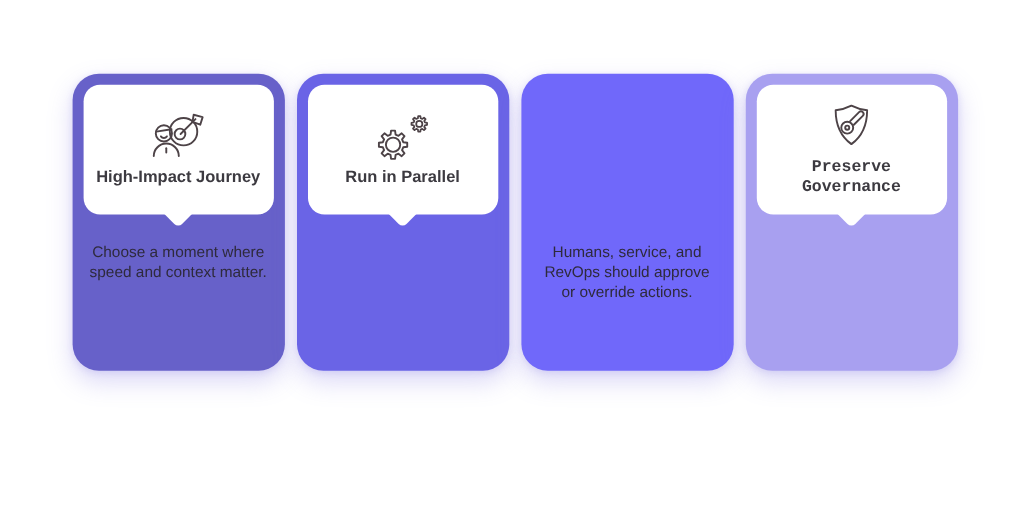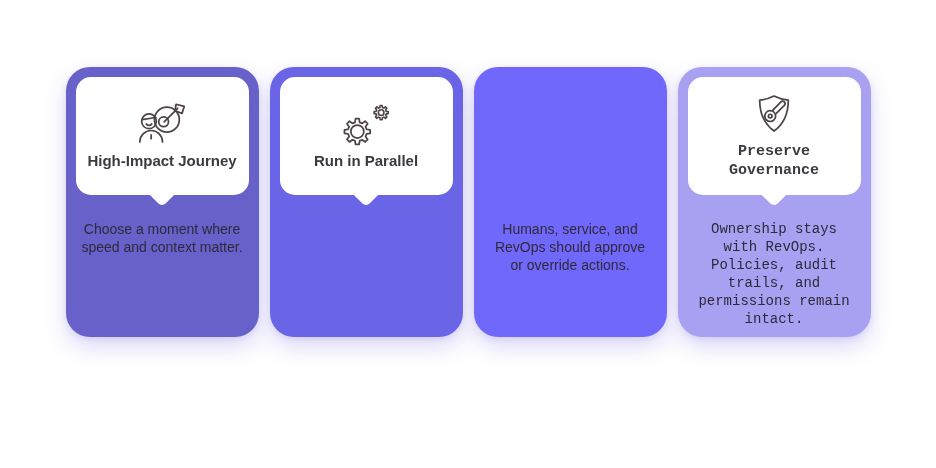--- a/index.html
+++ b/index.html
@@ -121,16 +121,15 @@
         <svg width="52" height="44" viewBox="0 0 48 40" fill="none" stroke="currentColor" stroke-width="1.6" stroke-linecap="round" stroke-linejoin="round">
           <path d="M24 2.5 C28.5 4.8 33 6 37.2 6.3 C37.2 17.5 33.3 28 24 34.8 C14.7 28 10.8 17.5 10.8 6.3 C15 6 19.5 4.8 24 2.5 Z"></path>
           <circle cx="20.5" cy="21" r="5"></circle>
           <circle cx="20.5" cy="21" r="1.7"></circle>
           <path d="M26.06 18.56 L33.56 11.06 A2.2 2.2 0 0 0 30.44 7.94 L22.94 15.44"></path>
         </svg>
       </span>
       <div class="card-title">Preserve Governance</div>
       <div class="tail"></div>
     </div>
-    <div class="card-body">Ownership stays with RevOps. Policies, audit trails, and permissions remain intact.</div>
   </div>
 
 </div>
 
 </body></html>

